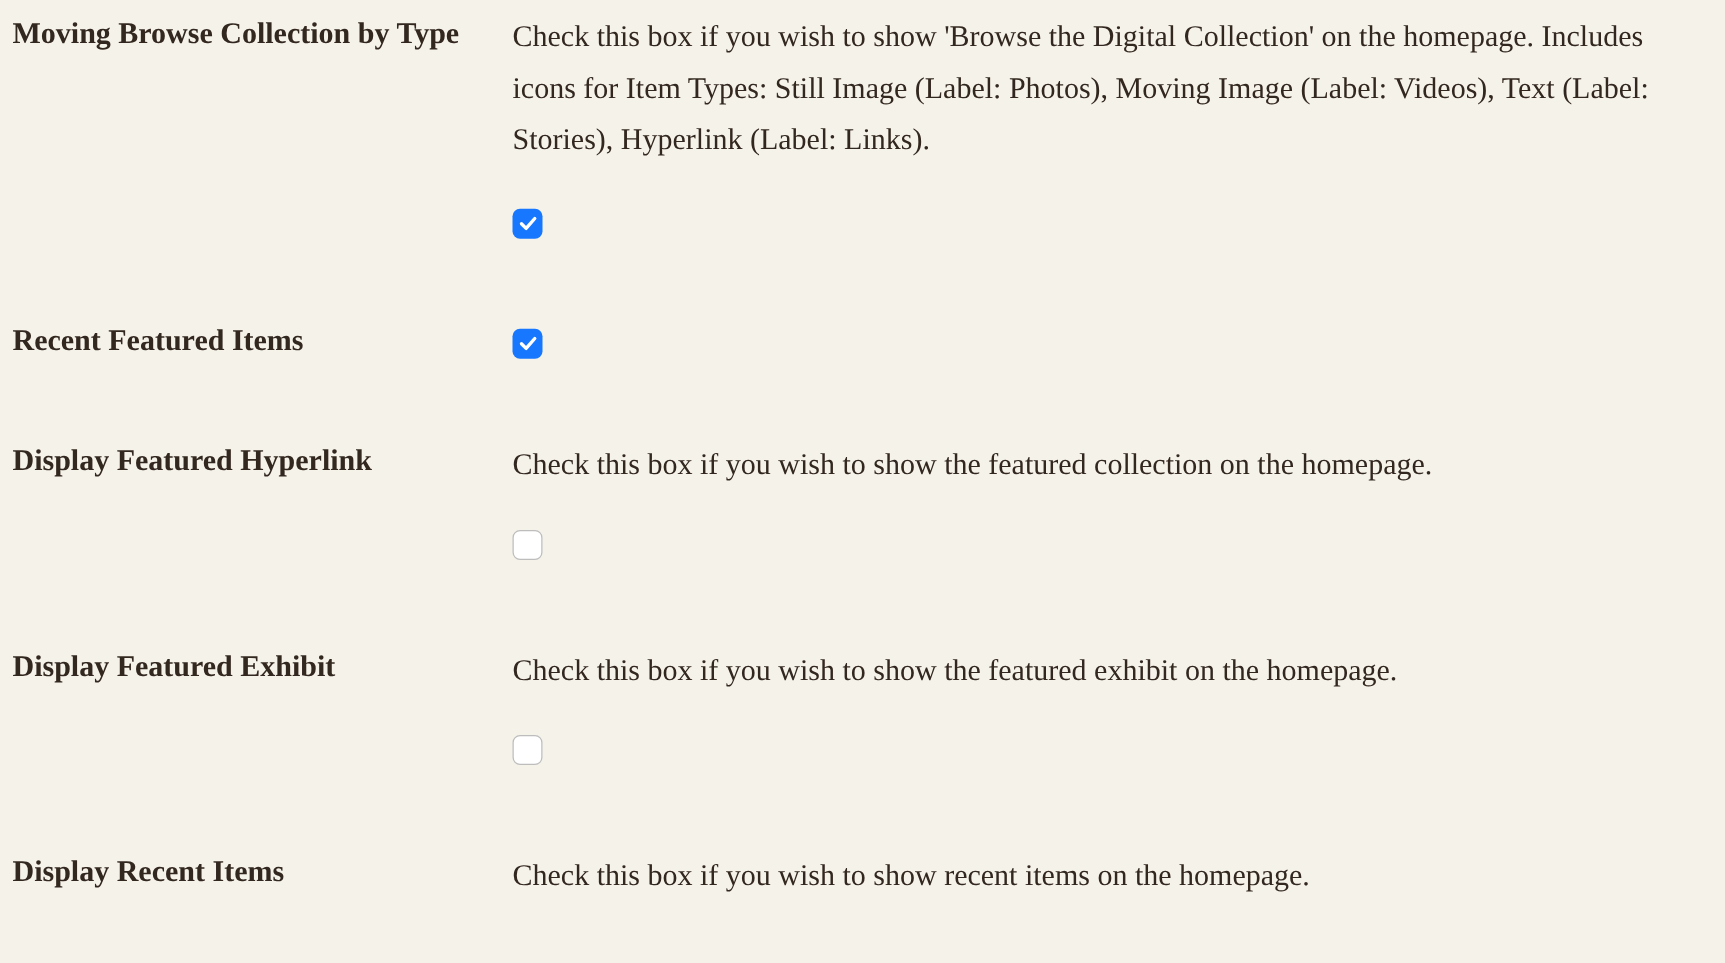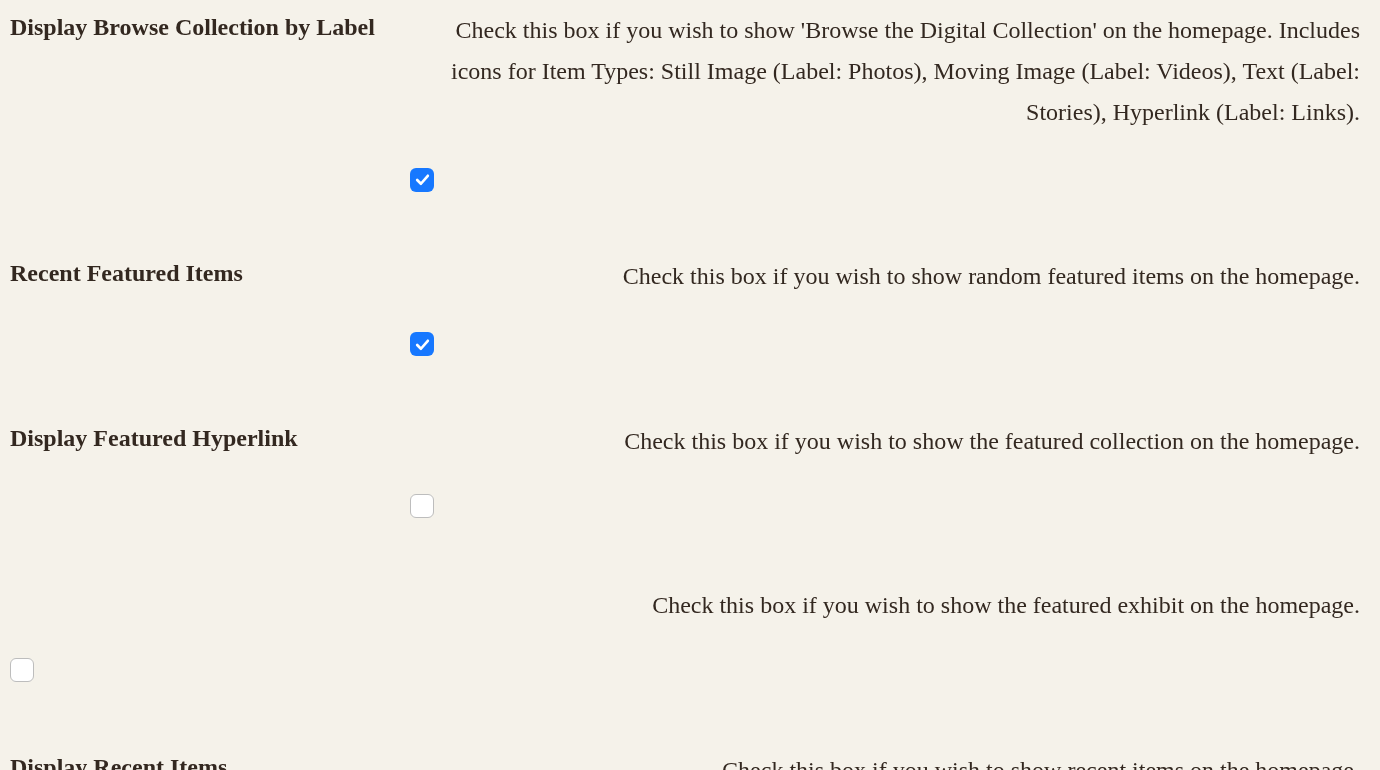--- a/index.html
+++ b/index.html
@@ -31,21 +31,20 @@
   }
   .setting-content {
     flex: 1;
     font-size: 24px;
     color: #332820;
     line-height: 1.7;
   }
   .setting-description {
     margin-bottom: 28px;
     font-weight: 400;
-    text-align: right;
   }
   .checkbox-wrap {
     display: inline-flex;
     align-items: center;
     justify-content: center;
     cursor: pointer;
   }
   .checkbox {
     width: 24px;
     height: 24px;
@@ -64,37 +63,36 @@
   .checkbox svg {
     width: 17px;
     height: 17px;
     display: block;
   }
 </style>
 </head>
 <body>
 
 <div class="setting-row">
-  <div class="setting-label">Display Browse Collection by Label</div>
+  <div class="setting-label">Moving Browse Collection by Type</div>
   <div class="setting-content">
     <div class="setting-description">Check this box if you wish to show 'Browse the Digital Collection' on the homepage. Includes icons for Item Types: Still Image (Label: Photos), Moving Image (Label: Videos), Text (Label: Stories), Hyperlink (Label: Links).</div>
     <span class="checkbox-wrap">
       <span class="checkbox checked">
         <svg viewBox="0 0 16 16" fill="none" stroke="white" stroke-width="2.5" stroke-linecap="round" stroke-linejoin="round">
             <polyline points="3,8.5 6.5,12 13,4.5"></polyline>
           </svg>
       </span>
     </span>
   </div>
 </div>
 
 <div class="setting-row">
   <div class="setting-label">Recent Featured Items</div>
   <div class="setting-content">
-    <div class="setting-description">Check this box if you wish to show random featured items on the homepage.</div>
     <span class="checkbox-wrap">
       <span class="checkbox checked">
         <svg viewBox="0 0 16 16" fill="none" stroke="white" stroke-width="2.5" stroke-linecap="round" stroke-linejoin="round">
             <polyline points="3,8.5 6.5,12 13,4.5"></polyline>
           </svg>
       </span>
     </span>
   </div>
 </div>
 
@@ -102,20 +100,21 @@
   <div class="setting-label">Display Featured Hyperlink</div>
   <div class="setting-content">
     <div class="setting-description">Check this box if you wish to show the featured collection on the homepage.</div>
     <span class="checkbox-wrap">
       <span class="checkbox unchecked"></span>
     </span>
   </div>
 </div>
 
 <div class="setting-row">
+  <div class="setting-label">Display Featured Exhibit</div>
   <div class="setting-content">
     <div class="setting-description">Check this box if you wish to show the featured exhibit on the homepage.</div>
     <span class="checkbox-wrap">
       <span class="checkbox unchecked"></span>
     </span>
   </div>
 </div>
 
 <div class="setting-row">
   <div class="setting-label">Display Recent Items</div>

